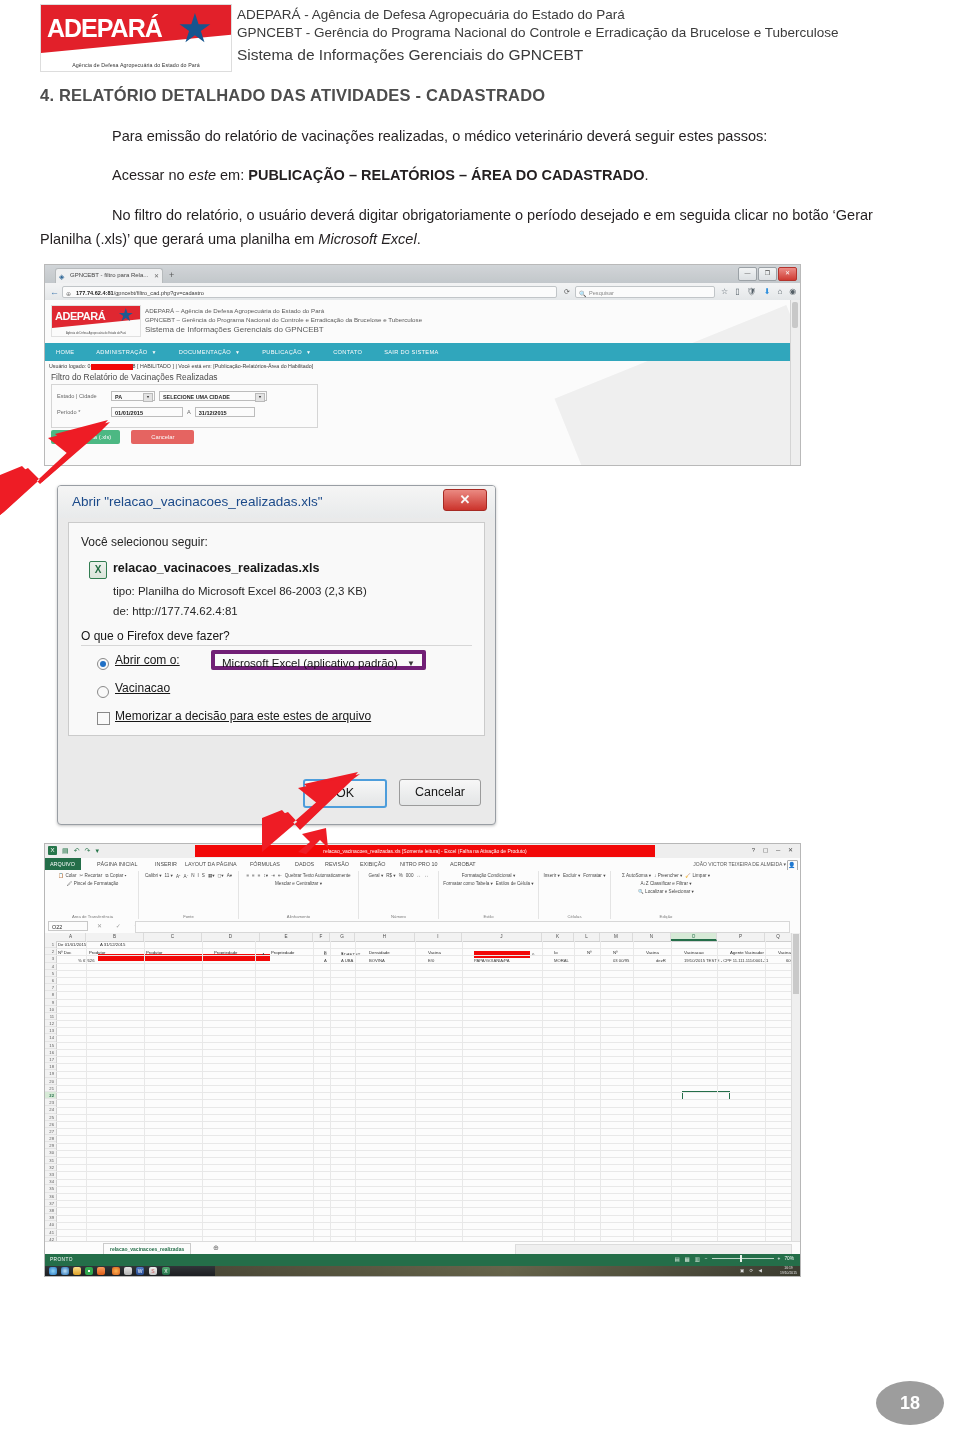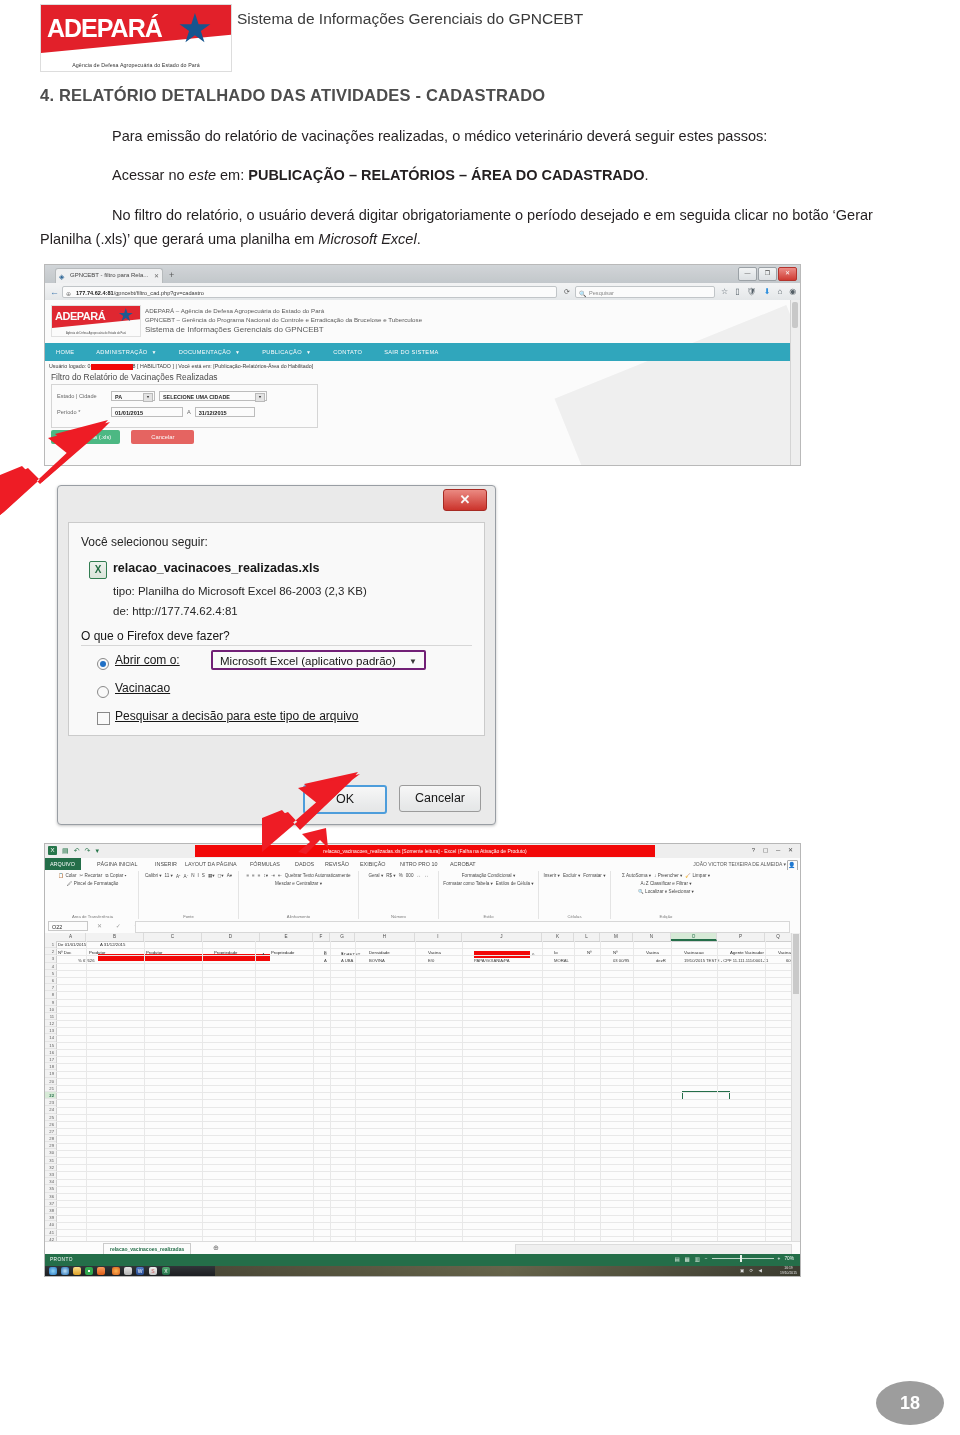--- a/index.html
+++ b/index.html
@@ -188,27 +188,27 @@
     border:1px solid #8a8a8a;background:#fff;}
   .radio.on::after{content:"";position:absolute;left:2px;top:2px;width:6px;height:6px;
     border-radius:50%;background:#1b6fc9;}
   .r-abrir{left:16px;top:12px;}
   .r-dl{left:16px;top:40px;}
   .lbl-abrir{position:absolute;left:34px;top:7px;font-size:12px;color:#111;}
   .lbl-dl{position:absolute;left:34px;top:35px;font-size:12px;color:#111;}
   .u{text-decoration:underline;}
   .dlg-select{
     position:absolute;left:130px;top:4px;width:215px;height:20px;
-    background:#ffffff;border:2px solid #701a75;border-radius:2px;
+    background:#ffffff;border:4px solid #701a75;border-radius:2px;
     font-size:11.5px;color:#111;padding:3px 0 0 7px;box-sizing:border-box;
   }
   .dlg-select .sar{position:absolute;right:7px;top:5px;font-size:8px;color:#333;}
   .chk{position:absolute;left:16px;top:66px;width:11px;height:11px;border:1px solid #8a8a8a;background:#fff;}
   .lbl-chk{position:absolute;left:34px;top:63px;font-size:12px;color:#111;}
-  .dlg-buttons{position:absolute;right:14px;bottom:10px;display:flex;gap:12px;}
+  .dlg-buttons{position:absolute;right:14px;bottom:16px;display:flex;gap:12px;}
   .dbtn{
     width:80px;height:25px;border:1px solid #9c9c9c;border-radius:3px;
     background:linear-gradient(#fdfdfd,#e9ebec);
     font-size:12.5px;color:#111;text-align:center;line-height:24px;
   }
   .dbtn.primary{border:2px solid #4a9fe0;}
 
   
   .shot-excel{
     position:absolute;left:44px;top:843px;width:755px;height:432px;
@@ -292,20 +292,22 @@
 <body>
 
 <div class="page-header">
   <div class="logo-box">
     <div class="logo-red"></div>
     <div class="logo-word">ADEPARÁ</div>
     <div class="logo-star">★</div>
     <div class="logo-sub">Agência de Defesa Agropecuária do Estado do Pará</div>
   </div>
   <div class="hdr-lines">
+    <div class="hdr-l1">ADEPARÁ - Agência de Defesa Agropecuária do Estado do Pará</div>
+    <div class="hdr-l2">GPNCEBT - Gerência do Programa Nacional do Controle e Erradicação da Brucelose e Tuberculose</div>
     <div class="hdr-l3">Sistema de Informações Gerenciais do GPNCEBT</div>
   </div>
 </div>
 
 <div class="doc-title">4. RELATÓRIO DETALHADO DAS ATIVIDADES - CADASTRADO</div>
 
 <div class="para p1">Para emissão do relatório de vacinações realizadas, o médico veterinário deverá seguir estes passos:</div>
 
 <div class="para p2">
   <span>Acessar no </span><span class="ital">este</span><span> em: </span><span class="bold">PUBLICAÇÃO – RELATÓRIOS – ÁREA DO CADASTRADO</span><span>.</span>
@@ -421,41 +423,42 @@
       <div class="btn-red">Cancelar</div>
     </div>
   </div>
 
   <div class="bw-scroll">
     <div class="bw-scrollthumb"></div>
   </div>
 </div>
 
 <div class="shot-dialog">
+  <div class="dlg-title">Abrir "relacao_vacinacoes_realizadas.xls"</div>
   <div class="dlg-close">✕</div>
 
   <div class="dlg-body">
     <div class="dlg-l1">Você selecionou seguir:</div>
     <div class="dlg-fileicon">X</div>
     <div class="dlg-filename">relacao_vacinacoes_realizadas.xls</div>
     <div class="dlg-tipo">tipo: Planilha do Microsoft Excel 86-2003 (2,3 KB)</div>
     <div class="dlg-de">de:  http://177.74.62.4:81</div>
     <div class="dlg-q">O que o Firefox deve fazer?</div>
 
     <div class="dlg-group">
       <div class="radio on r-abrir"></div>
       <div class="lbl-abrir u">Abrir com o:</div>
       <div class="dlg-select">
         <span>Microsoft Excel (aplicativo padrão)</span>
         <span class="sar">▼</span>
       </div>
       <div class="radio r-dl"></div>
       <div class="lbl-dl u">Vacinacao</div>
       <div class="chk"></div>
-      <div class="lbl-chk u">Pesquisar a decisão para este tipo de arquivo</div>
+      <div class="lbl-chk u">Memorizar a decisão para este estes de arquivo</div>
     </div>
   </div>
 
   <div class="dlg-buttons">
     <div class="dbtn primary">OK</div>
     <div class="dbtn">Cancelar</div>
   </div>
 </div>
 
 <div class="shot-excel">

